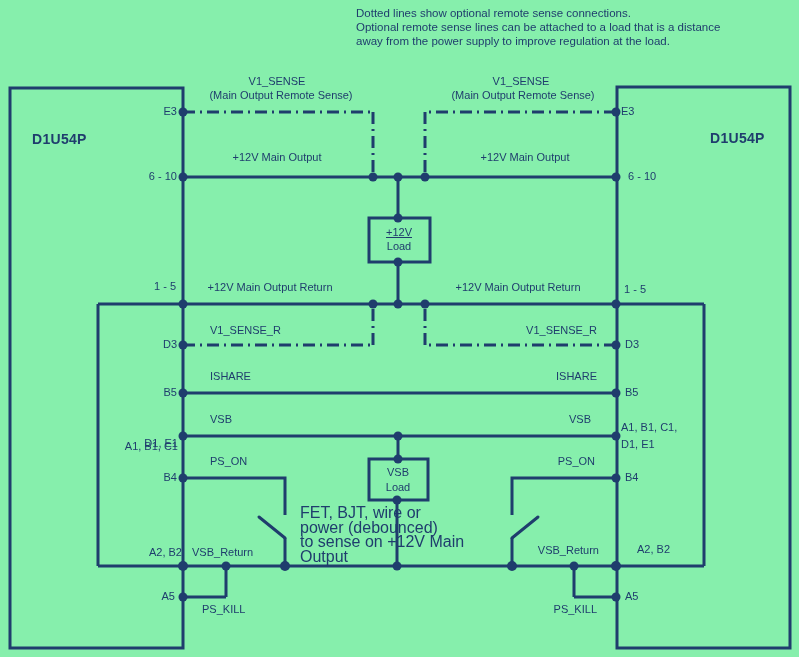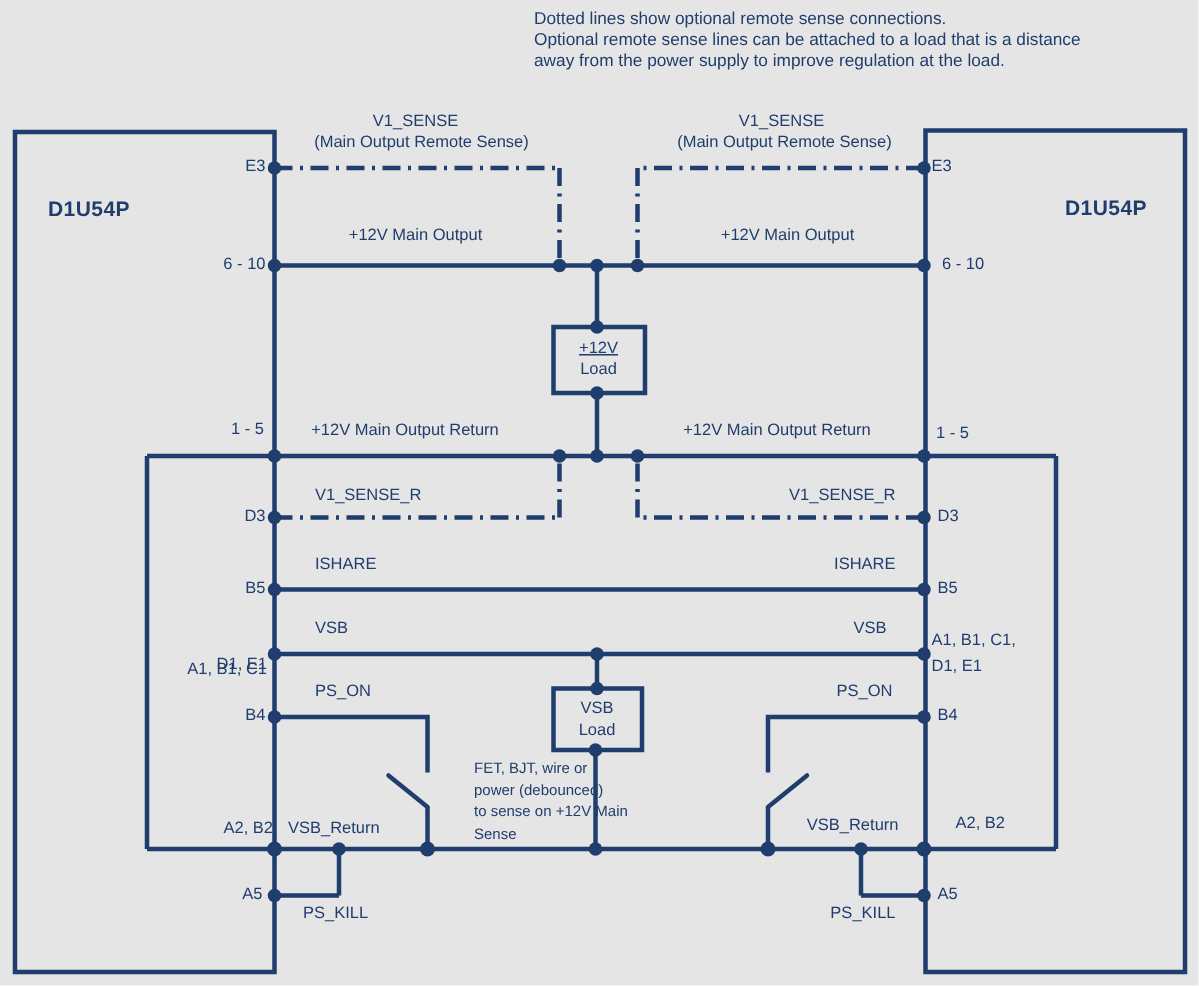--- a/index.html
+++ b/index.html
@@ -1,28 +1,28 @@
 <!DOCTYPE html>
 <html style="--ink: #1f3d6d;"><head>
 <meta charset="utf-8">
 <style>
   :root { --ink:#1f3d6d; }
   html,body { margin:0; padding:0; background:#ffffff; }
   #stage {
-    position:relative; width:799px; height:657px; background:#e5e5e5;
+    position:relative; width:799px; height:657px; background:#86efac;
     font-family:"Liberation Sans", sans-serif; color:var(--ink);
     overflow:hidden;
   }
   #wires { position:absolute; left:0; top:0; }
   .lbl { position:absolute; white-space:nowrap; font-size:11px; line-height:13px; }
   .ctr { transform:translateX(-50%); }
   .rgt { transform:translateX(-100%); }
   .ttl { font-size:14px; font-weight:bold; letter-spacing:0.3px; }
   .note { font-size:11.5px; line-height:14px; }
-  .small-note { font-size:10px; line-height:14px;margin-left:16px; }
+  .small-note { font-size:16px; line-height:14px; }
 </style>
 </head>
 <body>
 
 <div id="stage">
 
   <svg id="wires" width="799" height="657" viewBox="0 0 799 657" stroke="var(--ink)" fill="none" stroke-width="3">
 
     <rect x="10" y="88" width="173" height="560"></rect>
     <rect x="617" y="87" width="173" height="561"></rect>
@@ -151,15 +151,15 @@
   <div class="lbl" style="left:625px; top:590px;">A5</div>
 
   <div class="lbl ctr" style="left:399px; top:226px;text-decoration:underline;">+12V</div>
   <div class="lbl ctr" style="left:399px; top:240px;">Load</div>
   <div class="lbl ctr" style="left:398px; top:466px;">VSB</div>
   <div class="lbl ctr" style="left:398px; top:481px;">Load</div>
 
   <div class="lbl small-note" style="left:300px; top:506px;">FET, BJT, wire or</div>
   <div class="lbl small-note" style="left:300px; top:521px;">power (debounced)</div>
   <div class="lbl small-note" style="left:300px; top:535px;">to sense on +12V Main</div>
-  <div class="lbl small-note" style="left:300px; top:550px;">Sense</div>
+  <div class="lbl small-note" style="left:300px; top:550px;">Output</div>
 
 </div>
 
 </body></html>

